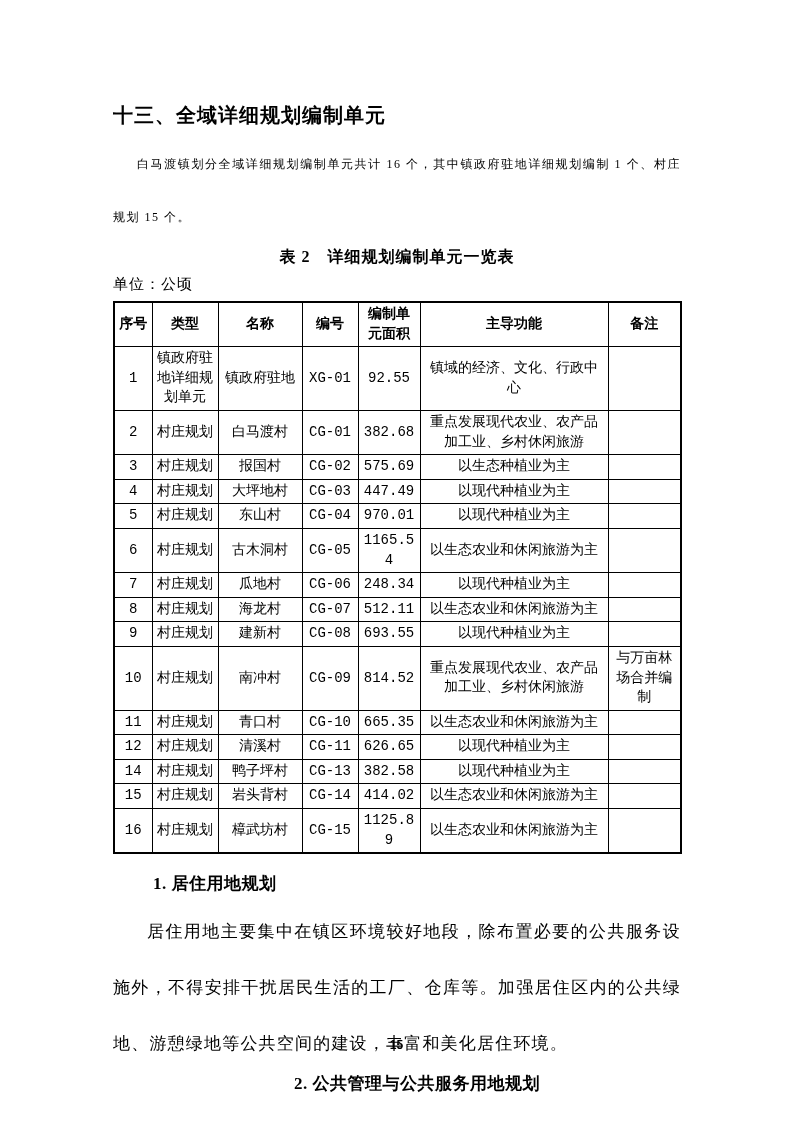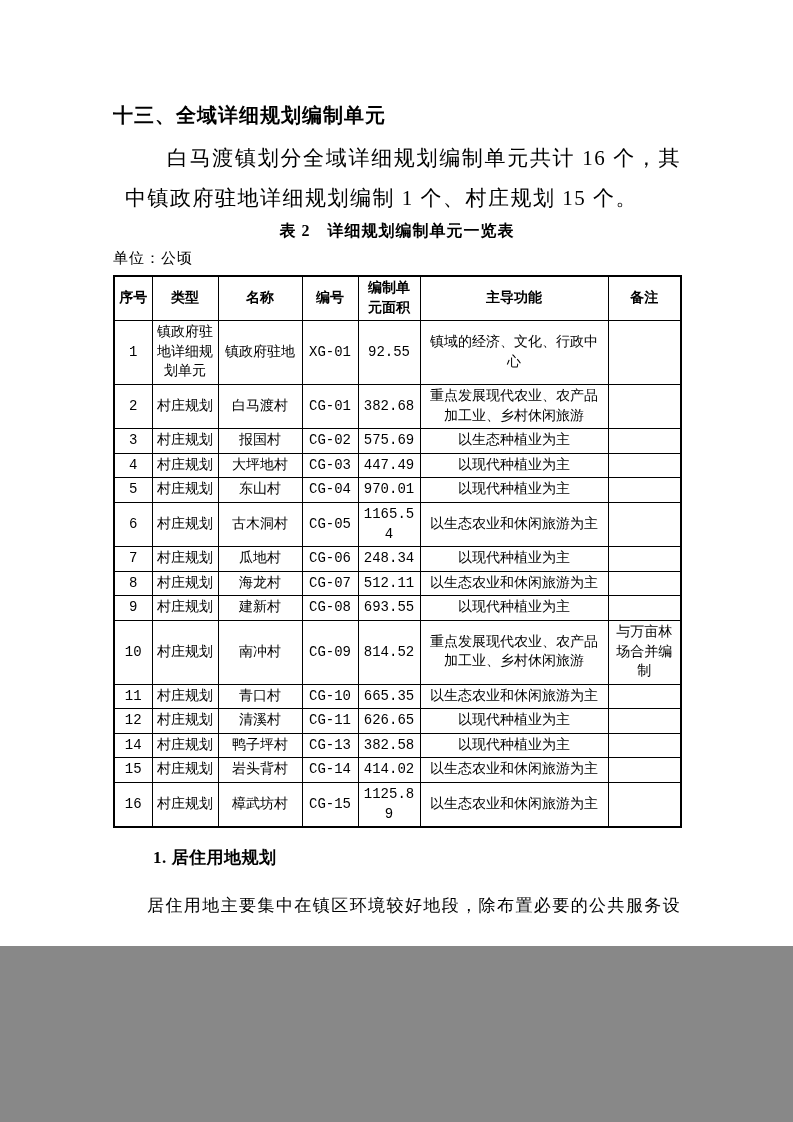--- a/index.html
+++ b/index.html
@@ -1,41 +1,40 @@
 <!DOCTYPE html>
 <html><head>
 <meta charset="utf-8">
 <style>
   * { margin: 0; padding: 0; box-sizing: border-box; }
   html, body { background: #888; }
   .page {
     position: relative;
     width: 793px;
-    height: 946px;
+    height: 1122px;
     margin: 0 auto;
     background: #ffffff;
     color: #000000;
     font-family: "Liberation Serif", "DejaVu Serif", serif;
     padding: 102px 112px 0 113px;
     overflow: hidden;
   }
   .h-section {
     font-size: 20px;
     font-weight: bold;
     line-height: 26px;
     letter-spacing: 1px;
   }
   .para {
-    font-size: 21px;
-    line-height: 40px;
+    font-size: 12px;
+    line-height: 53px;
     letter-spacing: 1.5px;
     text-align: justify;
     text-indent: 2em;
     margin-top: 10px;
-    margin-left: 12px;
   }
   .table-caption {
     margin-top: 2px;
     text-align: center;
     font-size: 16px;
     font-weight: bold;
     line-height: 22px;
     letter-spacing: 1px;
   }
   .unit-note {

